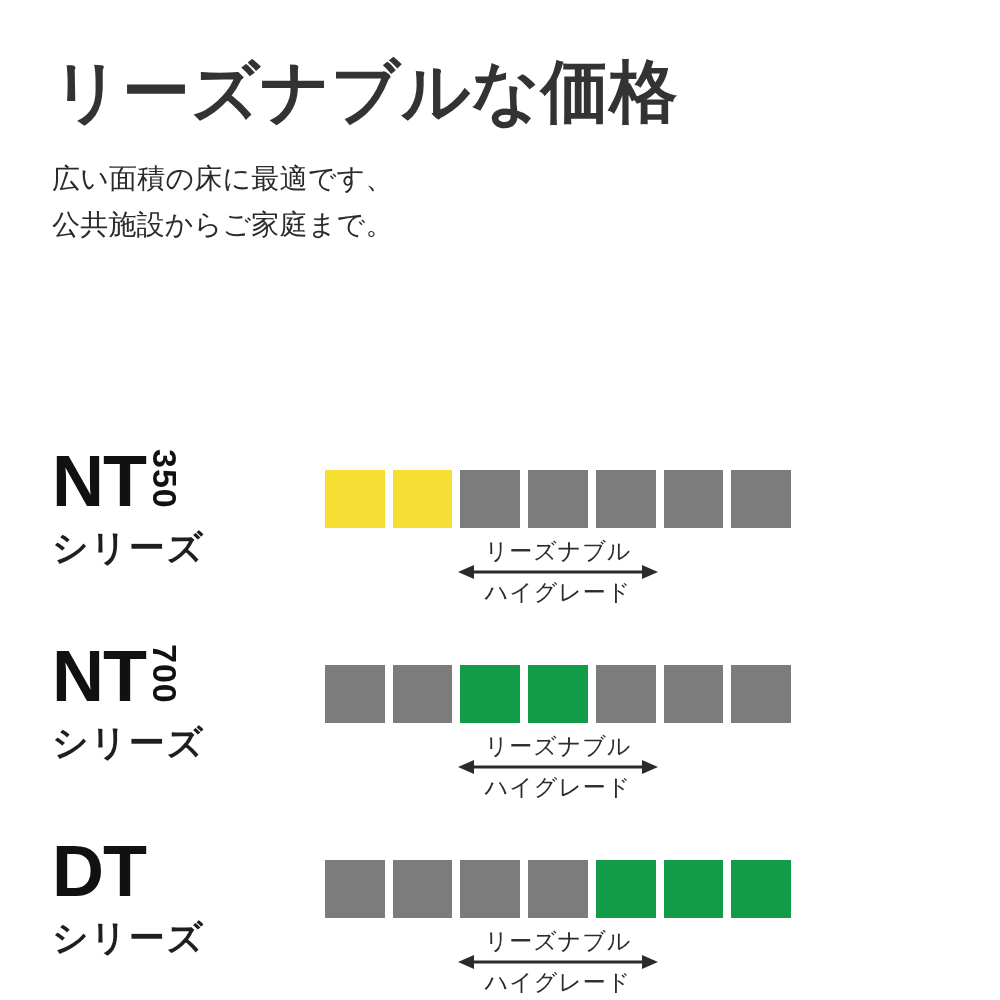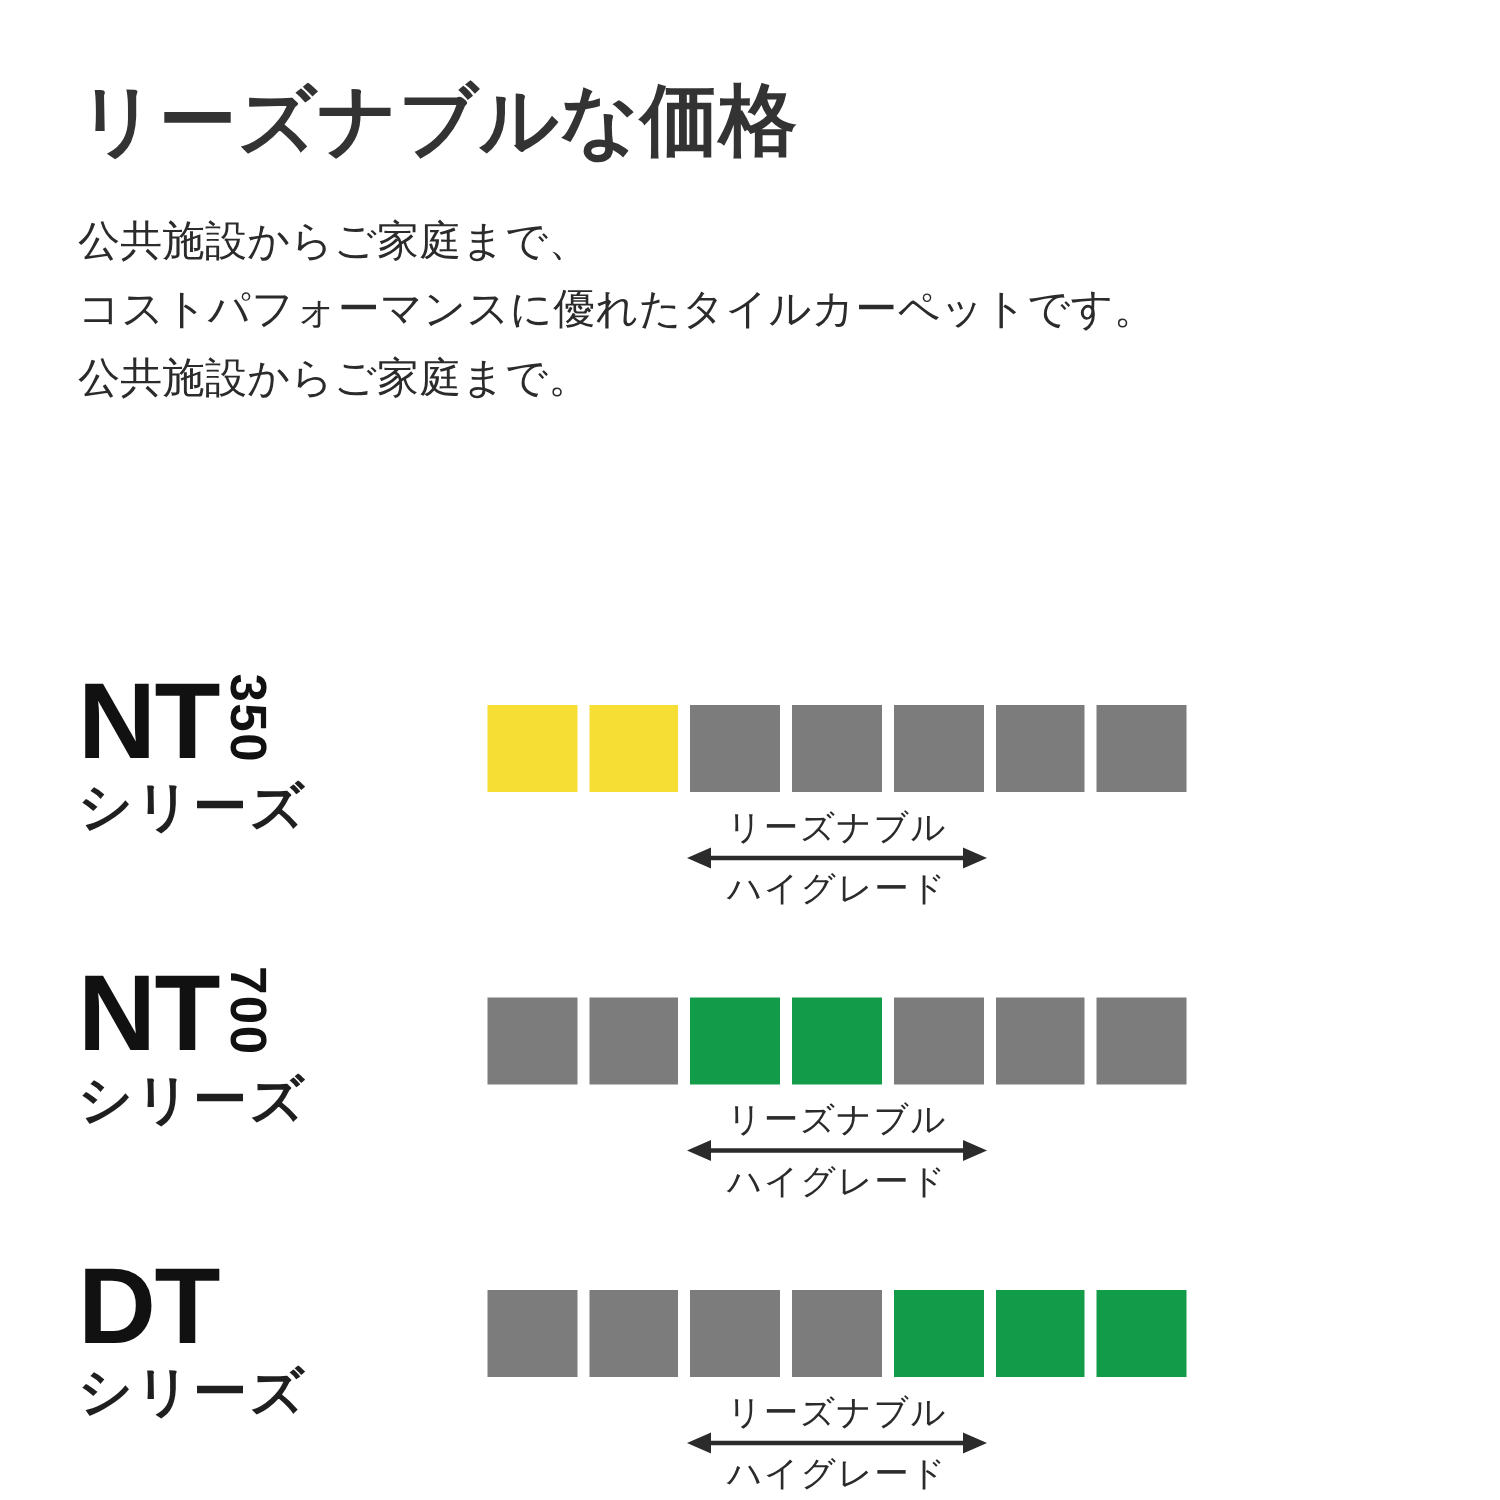--- a/index.html
+++ b/index.html
@@ -25,21 +25,21 @@
 
   
   .intro {
     position: absolute;
     left: 52px;
     top: 52px;
     width: 900px;
   }
 
   .page-title {
-    font-size: 52px;
+    font-size: 68px;
     font-weight: 700;
     color: #333333;
     letter-spacing: 0.5px;
     line-height: 1.15;
     margin: 0 0 26px 0;
     white-space: nowrap;
   }
 
   .intro-body {
     font-size: 28px;
@@ -107,20 +107,21 @@
   .series-number:empty {
     display: none;
   }
 
   .series-suffix {
     font-size: 36px;
     font-weight: 700;
     color: #1f1f1f;
     letter-spacing: 1.5px;
     line-height: 1;
+    margin-top: 10px;
     white-space: nowrap;
   }
 
   
   .scale-col {
     position: absolute;
     left: 325px;
     top: 22px;
     width: 466px;
   }
@@ -165,22 +166,21 @@
 </style>
 </head>
 <body>
 
 <div class="page">
 
   <div class="intro">
     <h1 class="page-title">リーズナブルな価格</h1>
 
     <div class="intro-body">
-      <span class="intro-line">公共施設からご家庭まで、</span>
-      <span class="intro-line">コストパフォーマンスに優れたタイルカーペットです。</span>
+      <span class="intro-line">広い面積の床に最適です、</span>
       <span class="intro-line">公共施設からご家庭まで。</span>
     </div>
   </div>
 
   <div class="series-list">
 
     <div class="series-row">
       <div class="series-label">
         <div class="series-code-line">
           <span class="series-code">NT</span>

